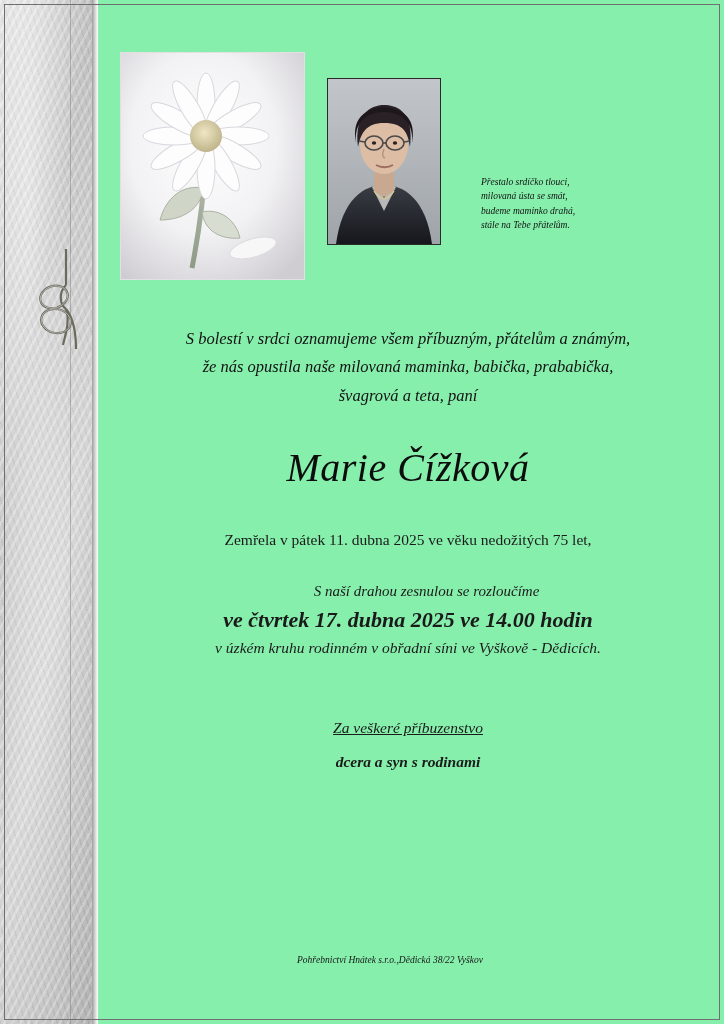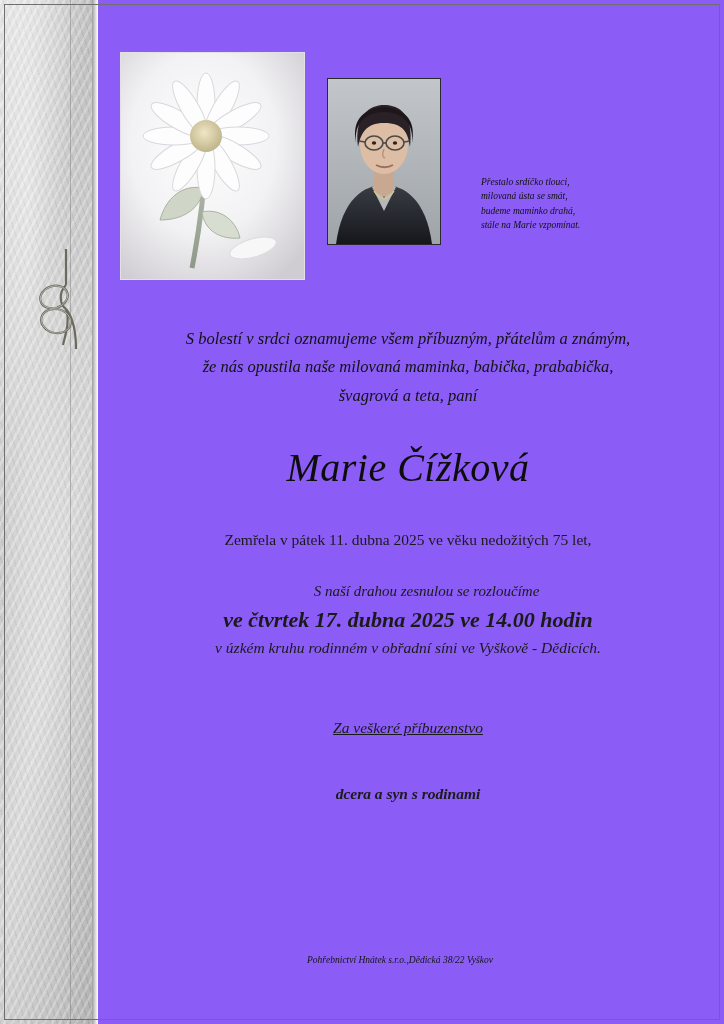--- a/index.html
+++ b/index.html
@@ -12,21 +12,21 @@
     height: 1024px;
     font-family: "Liberation Serif", serif;
     color: #1a1a1a;
     overflow: hidden;
   }
 
   #card {
     position: relative;
     width: 724px;
     height: 1024px;
-    background: #8b5cf6;
+    background: #86efac;
     box-sizing: border-box;
   }
 
   
   .left-band {
     position: absolute;
     left: 0;
     top: 0;
     width: 92px;
     height: 1024px;
@@ -160,28 +160,28 @@
     font-size: 15.5px;
   }
   .placedate .addr { margin-right: 64px; }
   .relatives {
     margin-top: 62px;
     font-style: italic;
     font-size: 15.5px;
     text-decoration: underline;
   }
   .family {
-    margin-top: 48px;
+    margin-top: 16px;
     font-style: italic;
     font-weight: bold;
     font-size: 15.5px;
   }
   .footer {
     position: absolute;
-    left: 90px;
+    left: 80px;
     top: 955px;
     width: 620px;
     text-align: center;
     font-style: italic;
     font-size: 9.5px;
     color: #151515;
   }
 </style>
 </head>
 <body>
@@ -292,21 +292,21 @@
       <path d="M48 86 C 53 89, 60 89, 65 86" stroke="#9c6d62" stroke-width="1.8" fill="none"></path>
 
       <path d="M46 112 C 52 122, 60 122, 66 112" stroke="#d9c888" stroke-width="1.4" fill="none"></path>
     </svg>
   </div>
 
   <div class="verse">
     <div>Přestalo srdíčko tlouci,</div>
     <div>milovaná ústa se smát,</div>
     <div>budeme maminko drahá,</div>
-    <div>stále na Marie vzpomínat.</div>
+    <div>stále na Tebe přátelům.</div>
   </div>
 
   <div class="body-text">
     <div class="intro">
       <div>S bolestí v srdci oznamujeme všem příbuzným, přátelům a známým,</div>
       <div>že nás opustila naše milovaná maminka, babička, prababička,</div>
       <div>švagrová a teta, paní</div>
     </div>
 
     <div class="name">Marie  Čížková</div>

